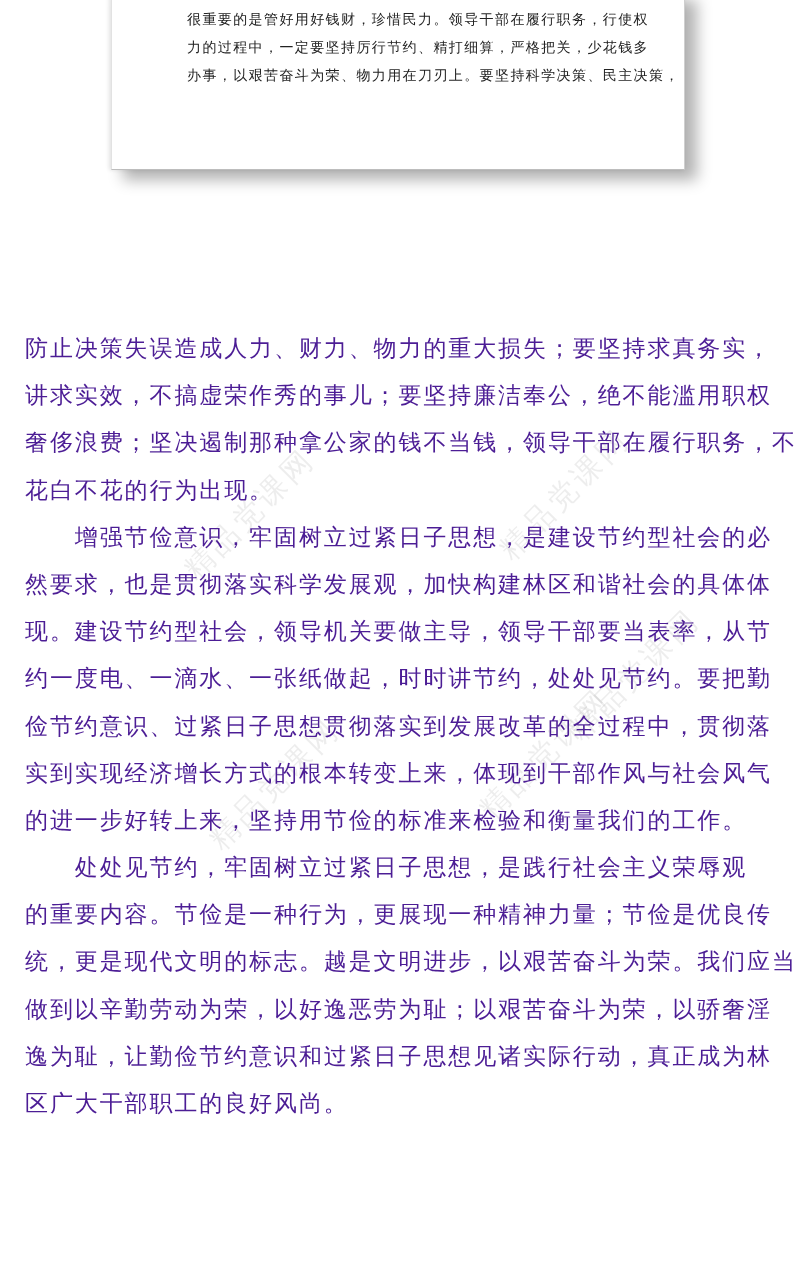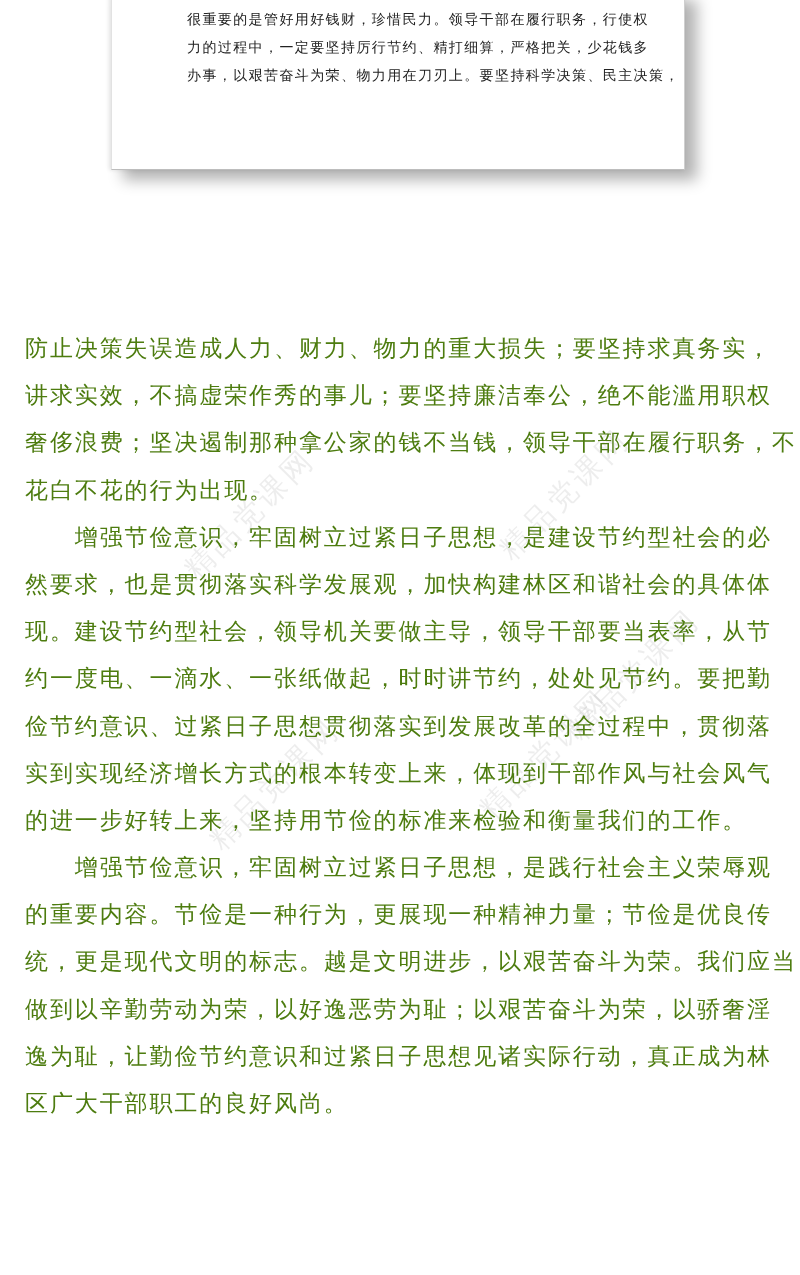--- a/index.html
+++ b/index.html
@@ -47,21 +47,21 @@
   
   .body-text {
     position: absolute;
     left: 25px;
     top: 325px;
     width: 752px;
     font-family: "DejaVu Sans", "Liberation Sans", sans-serif;
     font-size: 23px;
     line-height: 47.2px;
     letter-spacing: 1.9px;
-    color: #4d7c0f;
+    color: #4c1d95;
   }
   .line {
     display: block;
     white-space: nowrap;
     height: 47.2px;
   }
 
   
   .watermark {
     position: absolute;
@@ -102,20 +102,20 @@
   <div>
     <span class="line">　　增强节俭意识，牢固树立过紧日子思想，是建设节约型社会的必</span>
     <span class="line">然要求，也是贯彻落实科学发展观，加快构建林区和谐社会的具体体</span>
     <span class="line">现。建设节约型社会，领导机关要做主导，领导干部要当表率，从节</span>
     <span class="line">约一度电、一滴水、一张纸做起，时时讲节约，处处见节约。要把勤</span>
     <span class="line">俭节约意识、过紧日子思想贯彻落实到发展改革的全过程中，贯彻落</span>
     <span class="line">实到实现经济增长方式的根本转变上来，体现到干部作风与社会风气</span>
     <span class="line">的进一步好转上来，坚持用节俭的标准来检验和衡量我们的工作。</span>
   </div>
   <div>
-    <span class="line">　　增强节俭意识，牢固树立过紧日子思想，是践行社会主义荣辱观</span>
+    <span class="line">　　处处见节约，牢固树立过紧日子思想，是践行社会主义荣辱观</span>
     <span class="line">的重要内容。节俭是一种行为，更展现一种精神力量；节俭是优良传</span>
     <span class="line">统，更是现代文明的标志。越是文明进步，以艰苦奋斗为荣。我们应当</span>
     <span class="line">做到以辛勤劳动为荣，以好逸恶劳为耻；以艰苦奋斗为荣，以骄奢淫</span>
     <span class="line">逸为耻，让勤俭节约意识和过紧日子思想见诸实际行动，真正成为林</span>
     <span class="line">区广大干部职工的良好风尚。</span>
   </div>
 </div>
 
 </body></html>

